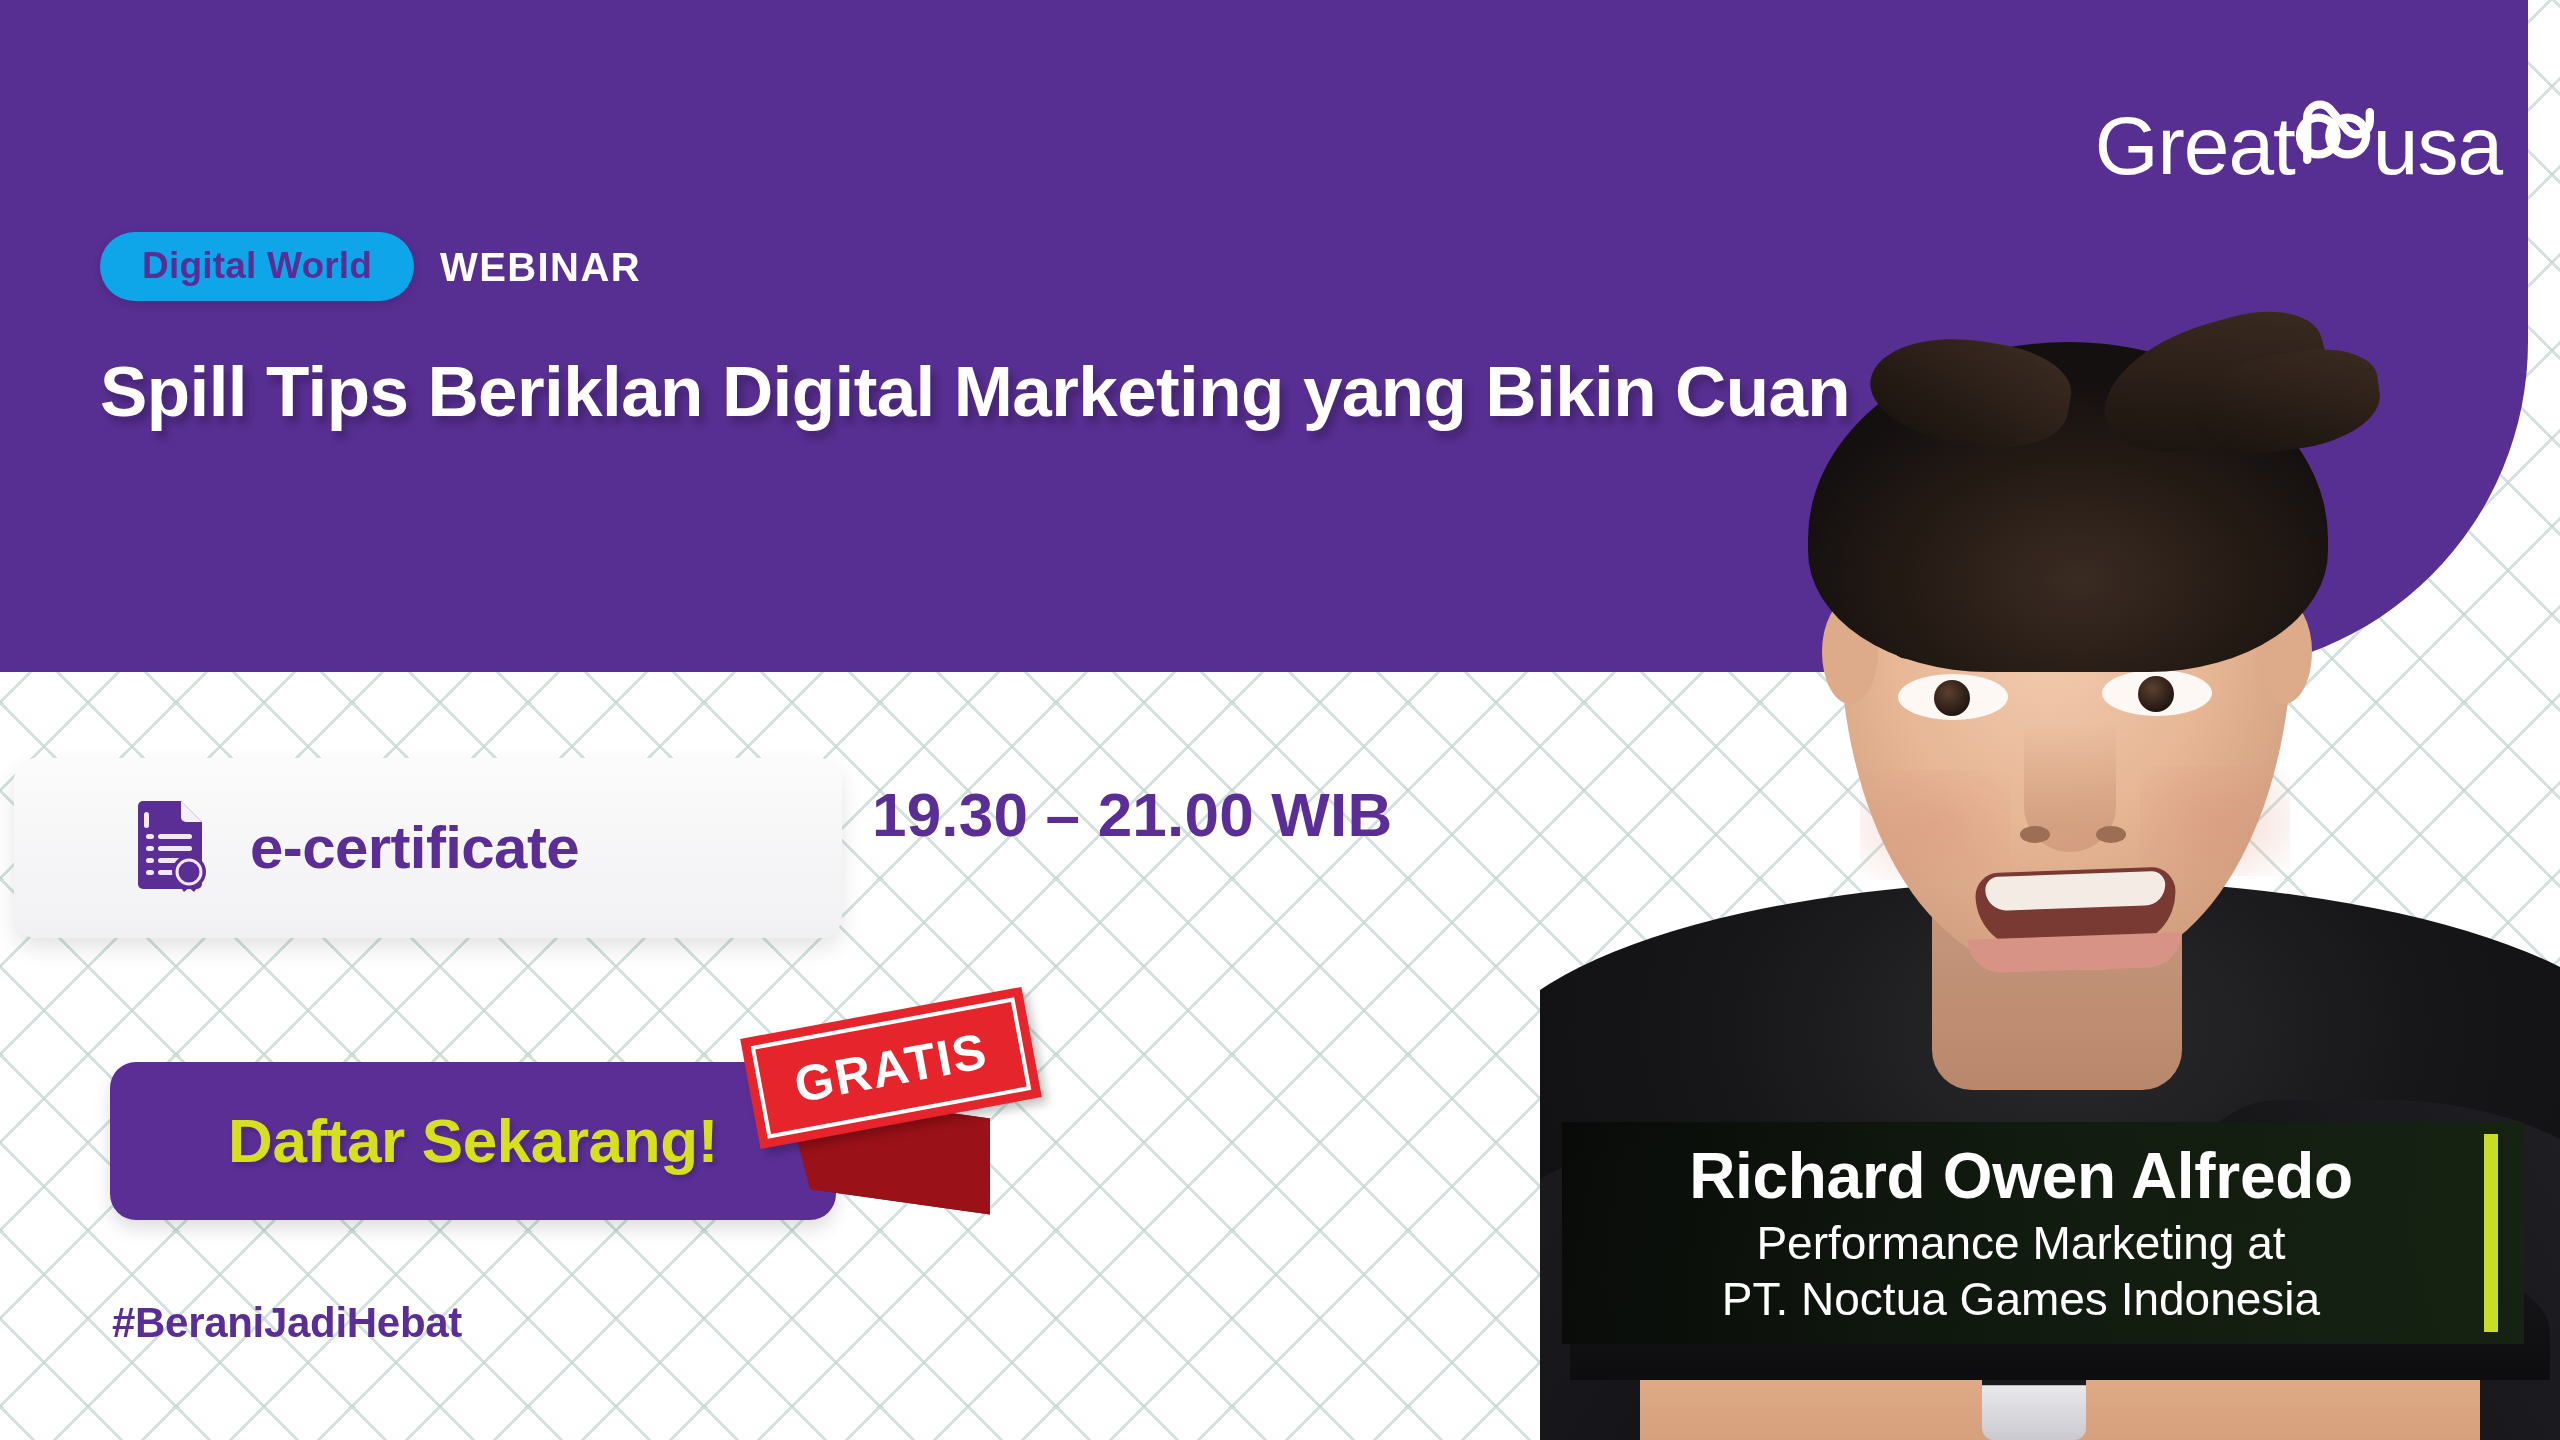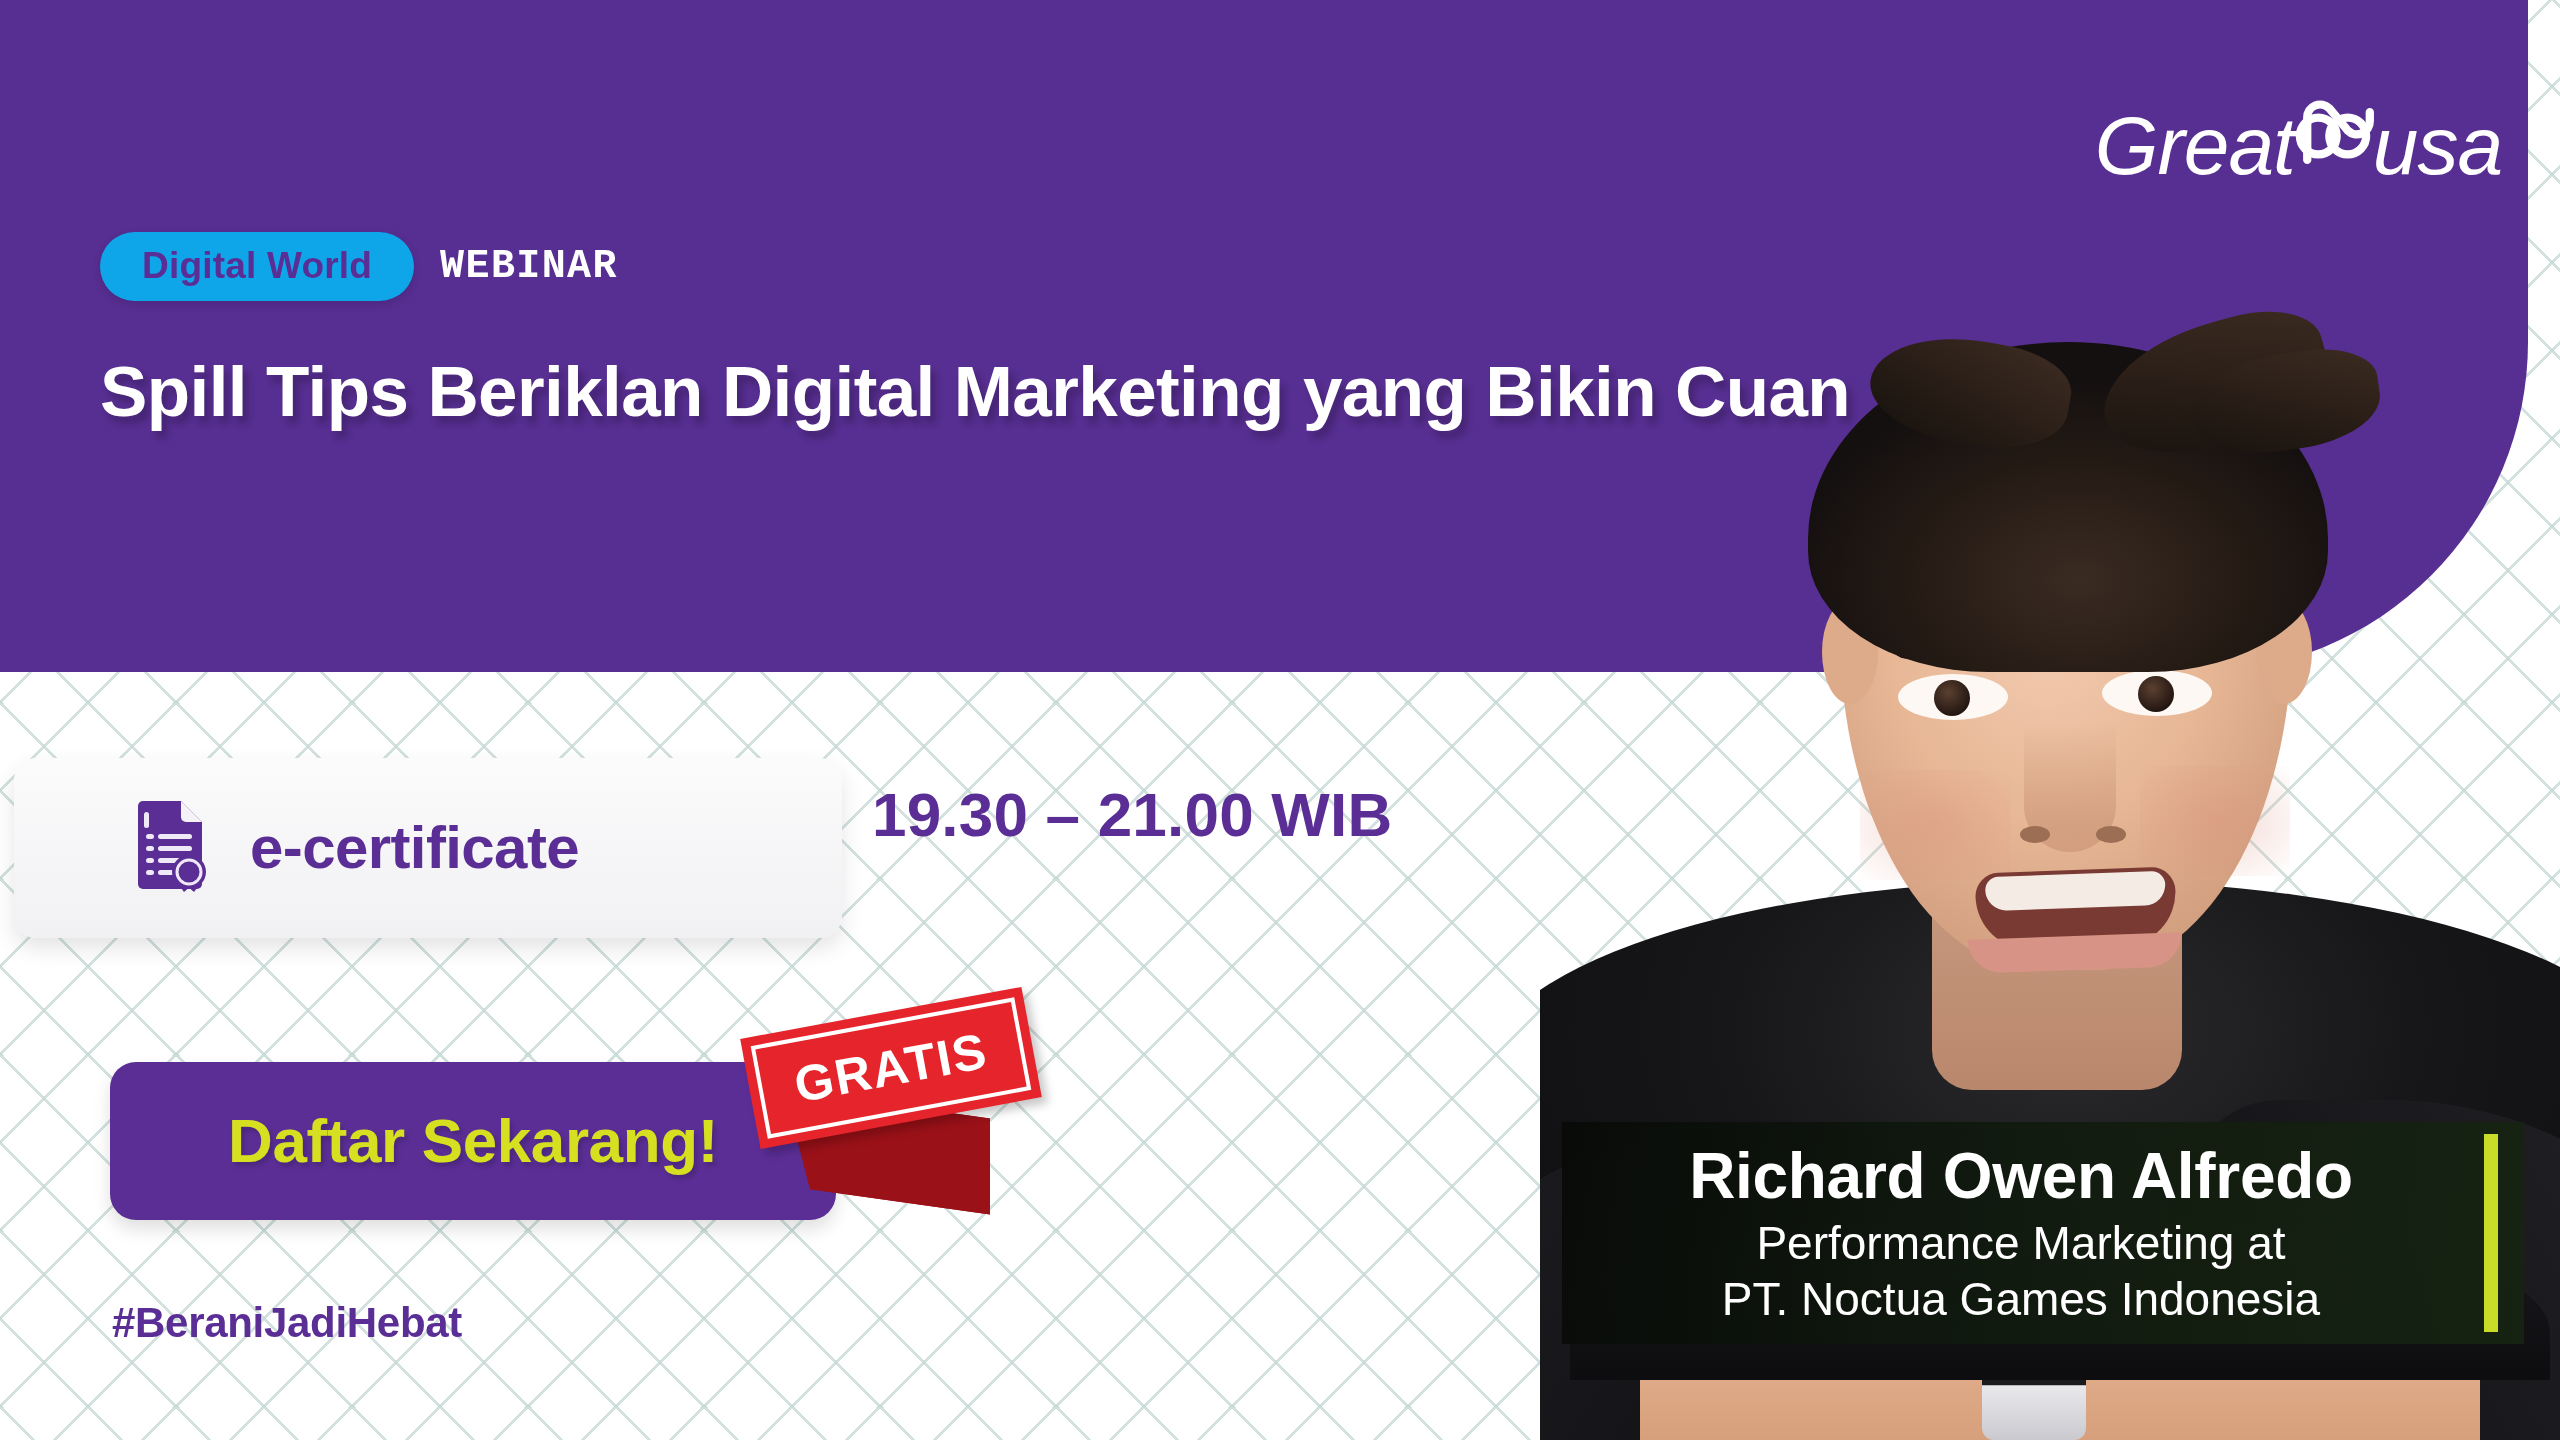--- a/index.html
+++ b/index.html
@@ -49,21 +49,20 @@
     display:flex; align-items:center;
     color:#ffffff;
   }
   .logo-text {
     font-size:82px;
     font-weight:500;
     letter-spacing:-1px;
     line-height:1;
     display:flex;
     align-items:baseline;
-    font-style:italic;
   }
   .logo-mark {
     display:inline-block;
     width:92px; height:92px;
     position:relative;
     margin:0 -6px 0 -8px;
     transform:translateY(8px);
   }
   .logo-mark svg { display:block; }
 
@@ -83,21 +82,20 @@
     letter-spacing:0.2px;
     line-height:1;
     box-shadow:0 3px 9px rgba(0,0,0,0.13);
   }
   .webinar {
     color:#ffffff;
     font-size:40px;
     font-weight:800;
     letter-spacing:1.4px;
     line-height:1;
-    font-family:Liberation Mono, monospace;
   }
 
   
   .headline {
     position:absolute;
     left:100px; top:352px;
     width:1760px;
     color:#ffffff;
     font-size:71px;
     font-weight:800;

